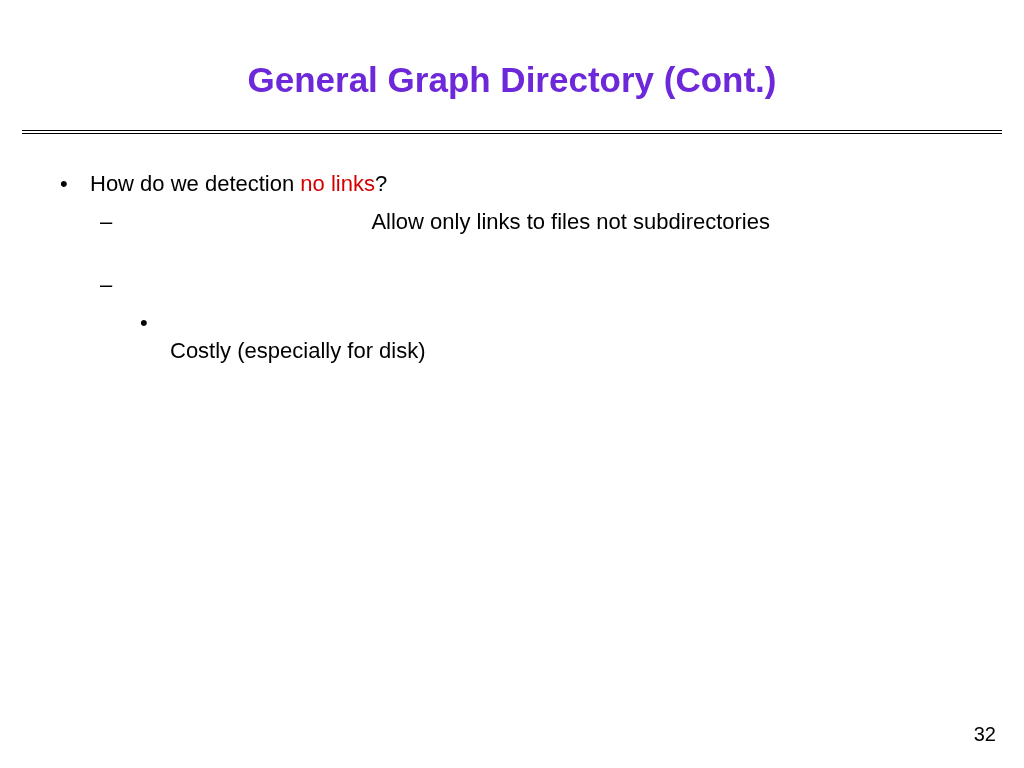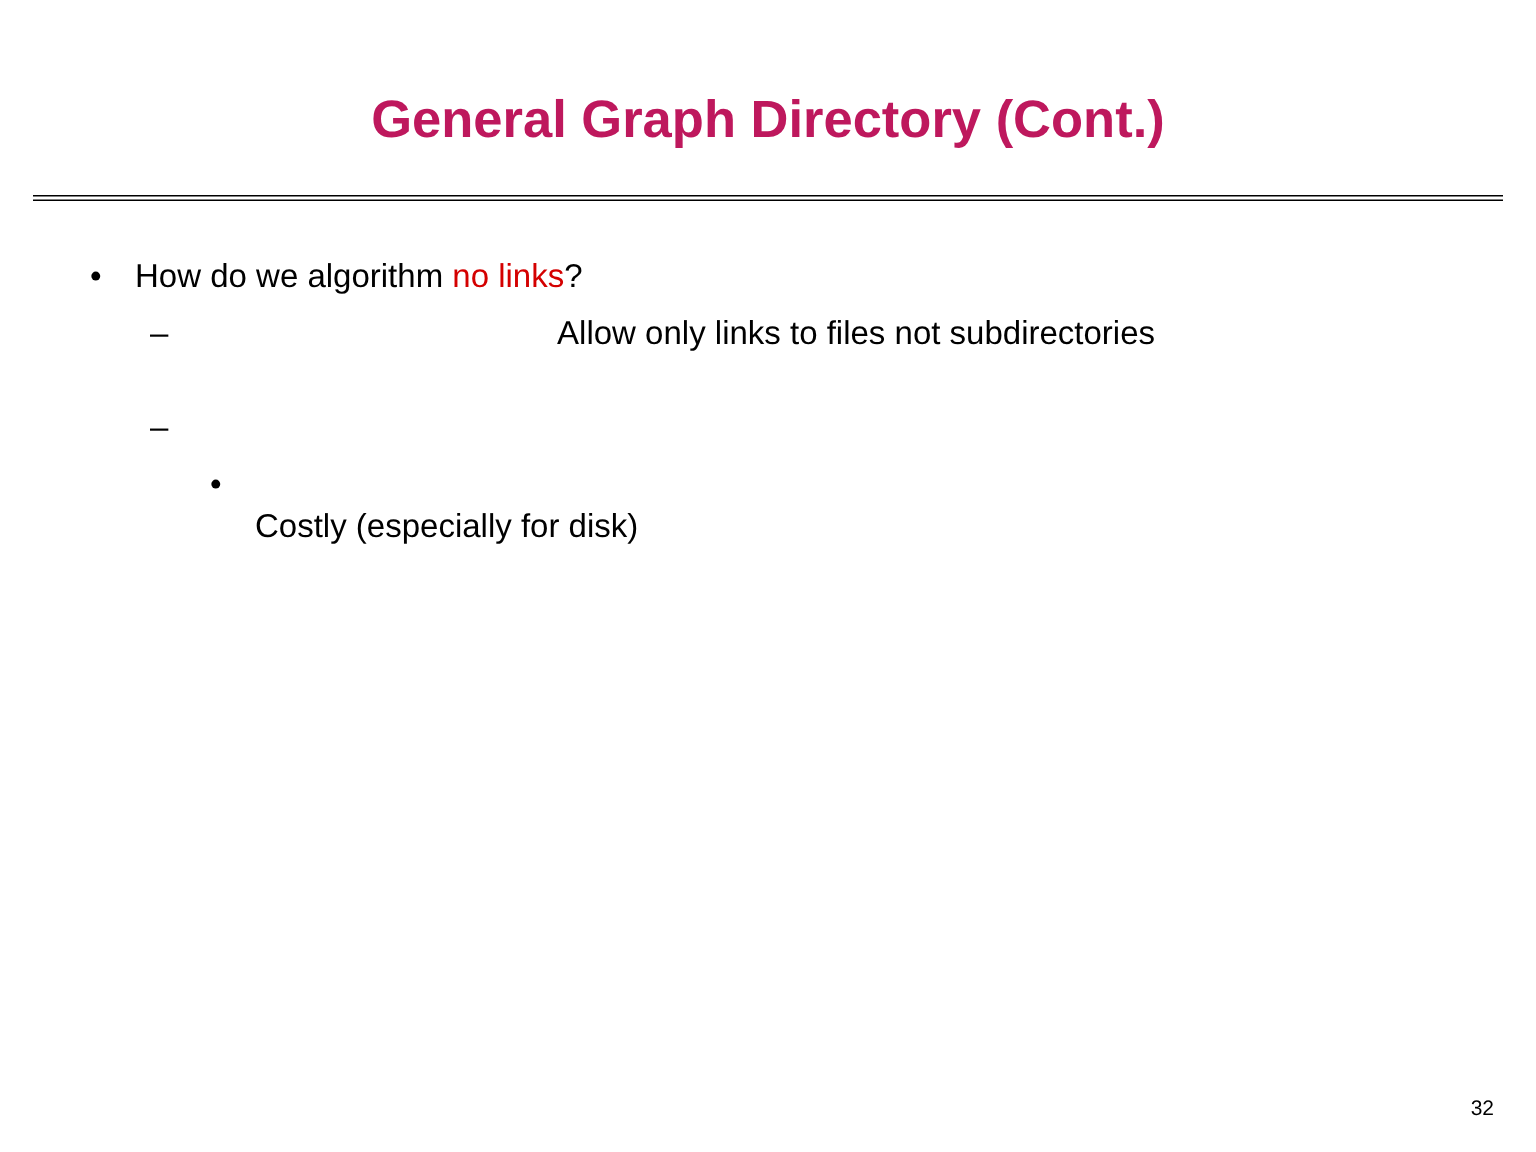--- a/index.html
+++ b/index.html
@@ -16,21 +16,21 @@
       overflow: hidden;
     }
     .slide {
       width: 100%;
       height: 100%;
       padding: 0;
     }
     .title {
       font-size: 35px;
       font-weight: bold;
-      color: #be185d;
+      color: #6d28d9;
       text-align: center;
       padding-top: 60px;
       padding-bottom: 30px;
     }
     .divider {
       margin: 0 22px 0 22px;
       border: none;
       border-top: 4px double #000;
       height: 0;
     }
@@ -90,36 +90,36 @@
       font-size: 22px;
     }
     .level3 .text {
       flex: 1;
       margin-top: 28px;
     }
     .page-number {
       position: absolute;
       bottom: 22px;
       right: 28px;
-      font-size: 14px;
+      font-size: 20px;
       color: #000;
     }
   </style>
 </head>
 <body>
 
 <div class="slide">
   <h1 class="title">General Graph Directory (Cont.)</h1>
   <hr class="divider">
   <div class="content">
 
     <div class="level1">
       <span class="bullet">•</span>
       <span class="text">
-        <span>How do we algorithm </span><span class="highlight">no links</span><span>?</span>
+        <span>How do we detection </span><span class="highlight">no links</span><span>?</span>
       </span>
     </div>
 
     <div class="level2">
       <span class="dash">–</span>
       <span class="text">Allow only links to files not subdirectories</span>
     </div>
 
     <div class="level2 spaced">
       <span class="dash">–</span>

